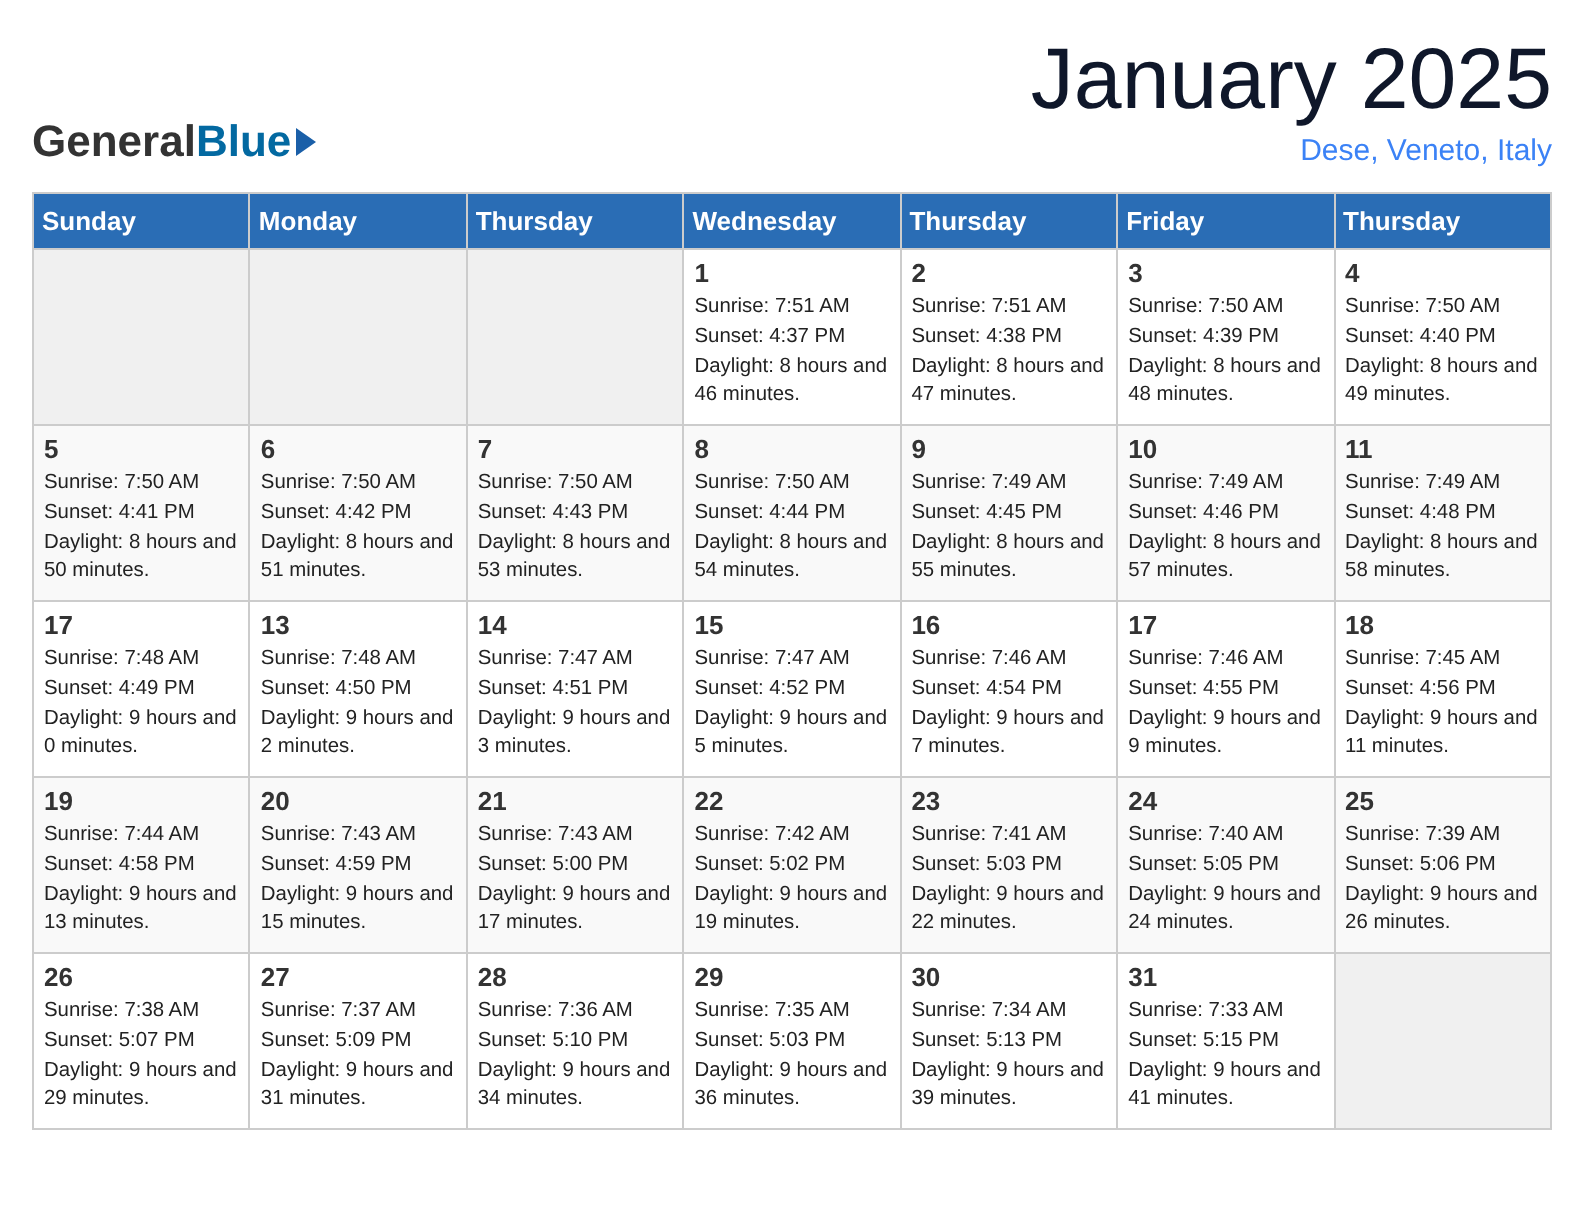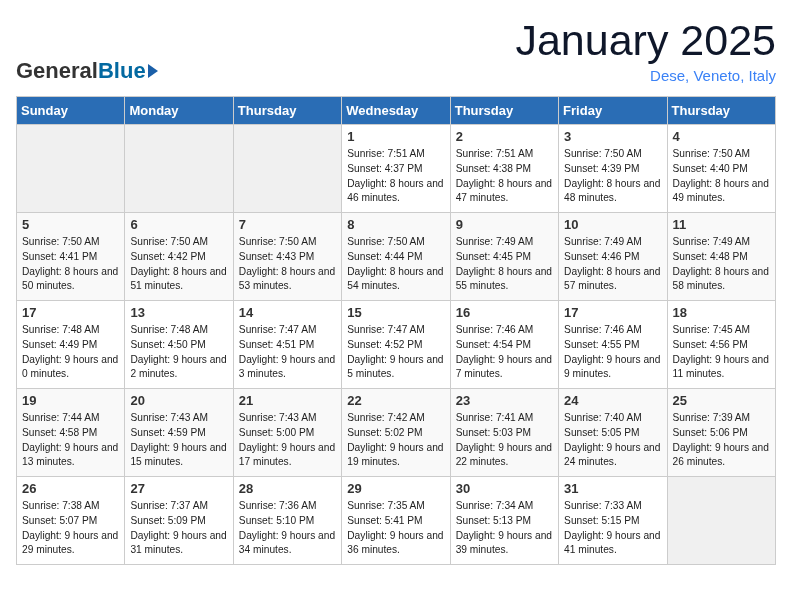--- a/index.html
+++ b/index.html
@@ -293,21 +293,21 @@
         </td>
         <td>
           <span class="day-num">28</span>
           <div class="cell-text">Sunrise: 7:36 AM
 Sunset: 5:10 PM
 Daylight: 9 hours and 34 minutes.</div>
         </td>
         <td>
           <span class="day-num">29</span>
           <div class="cell-text">Sunrise: 7:35 AM
-Sunset: 5:41 PM
+Sunset: 5:03 PM
 Daylight: 9 hours and 36 minutes.</div>
         </td>
         <td>
           <span class="day-num">30</span>
           <div class="cell-text">Sunrise: 7:34 AM
 Sunset: 5:13 PM
 Daylight: 9 hours and 39 minutes.</div>
         </td>
         <td>
           <span class="day-num">31</span>

